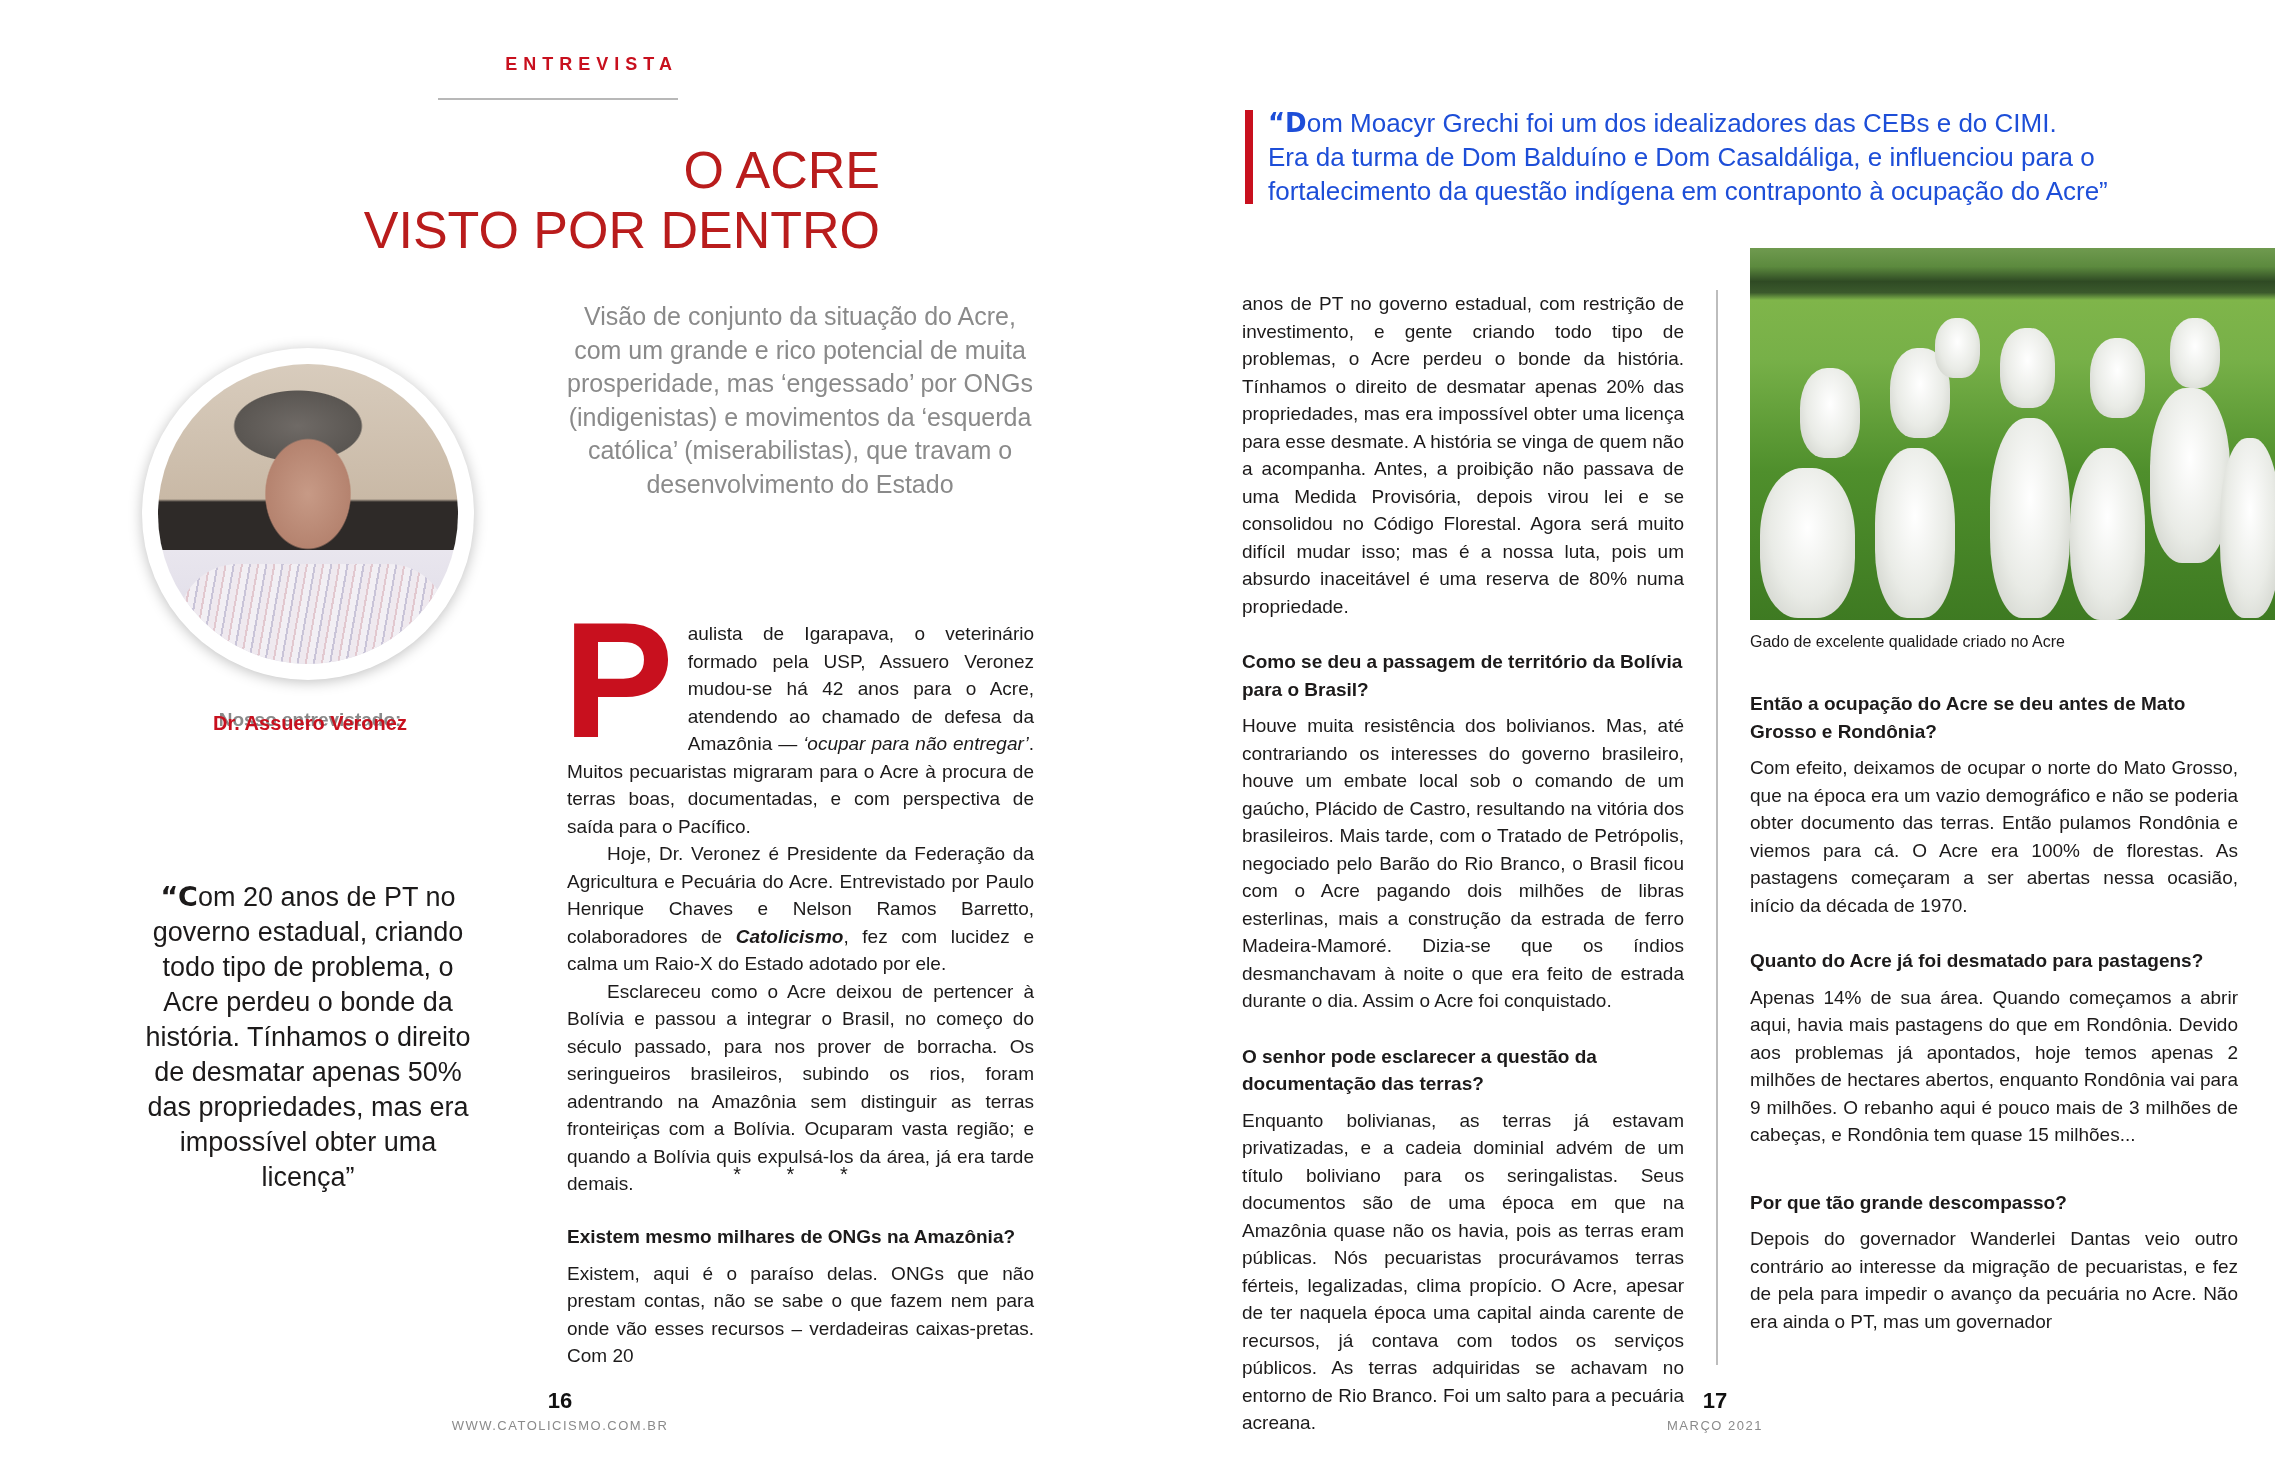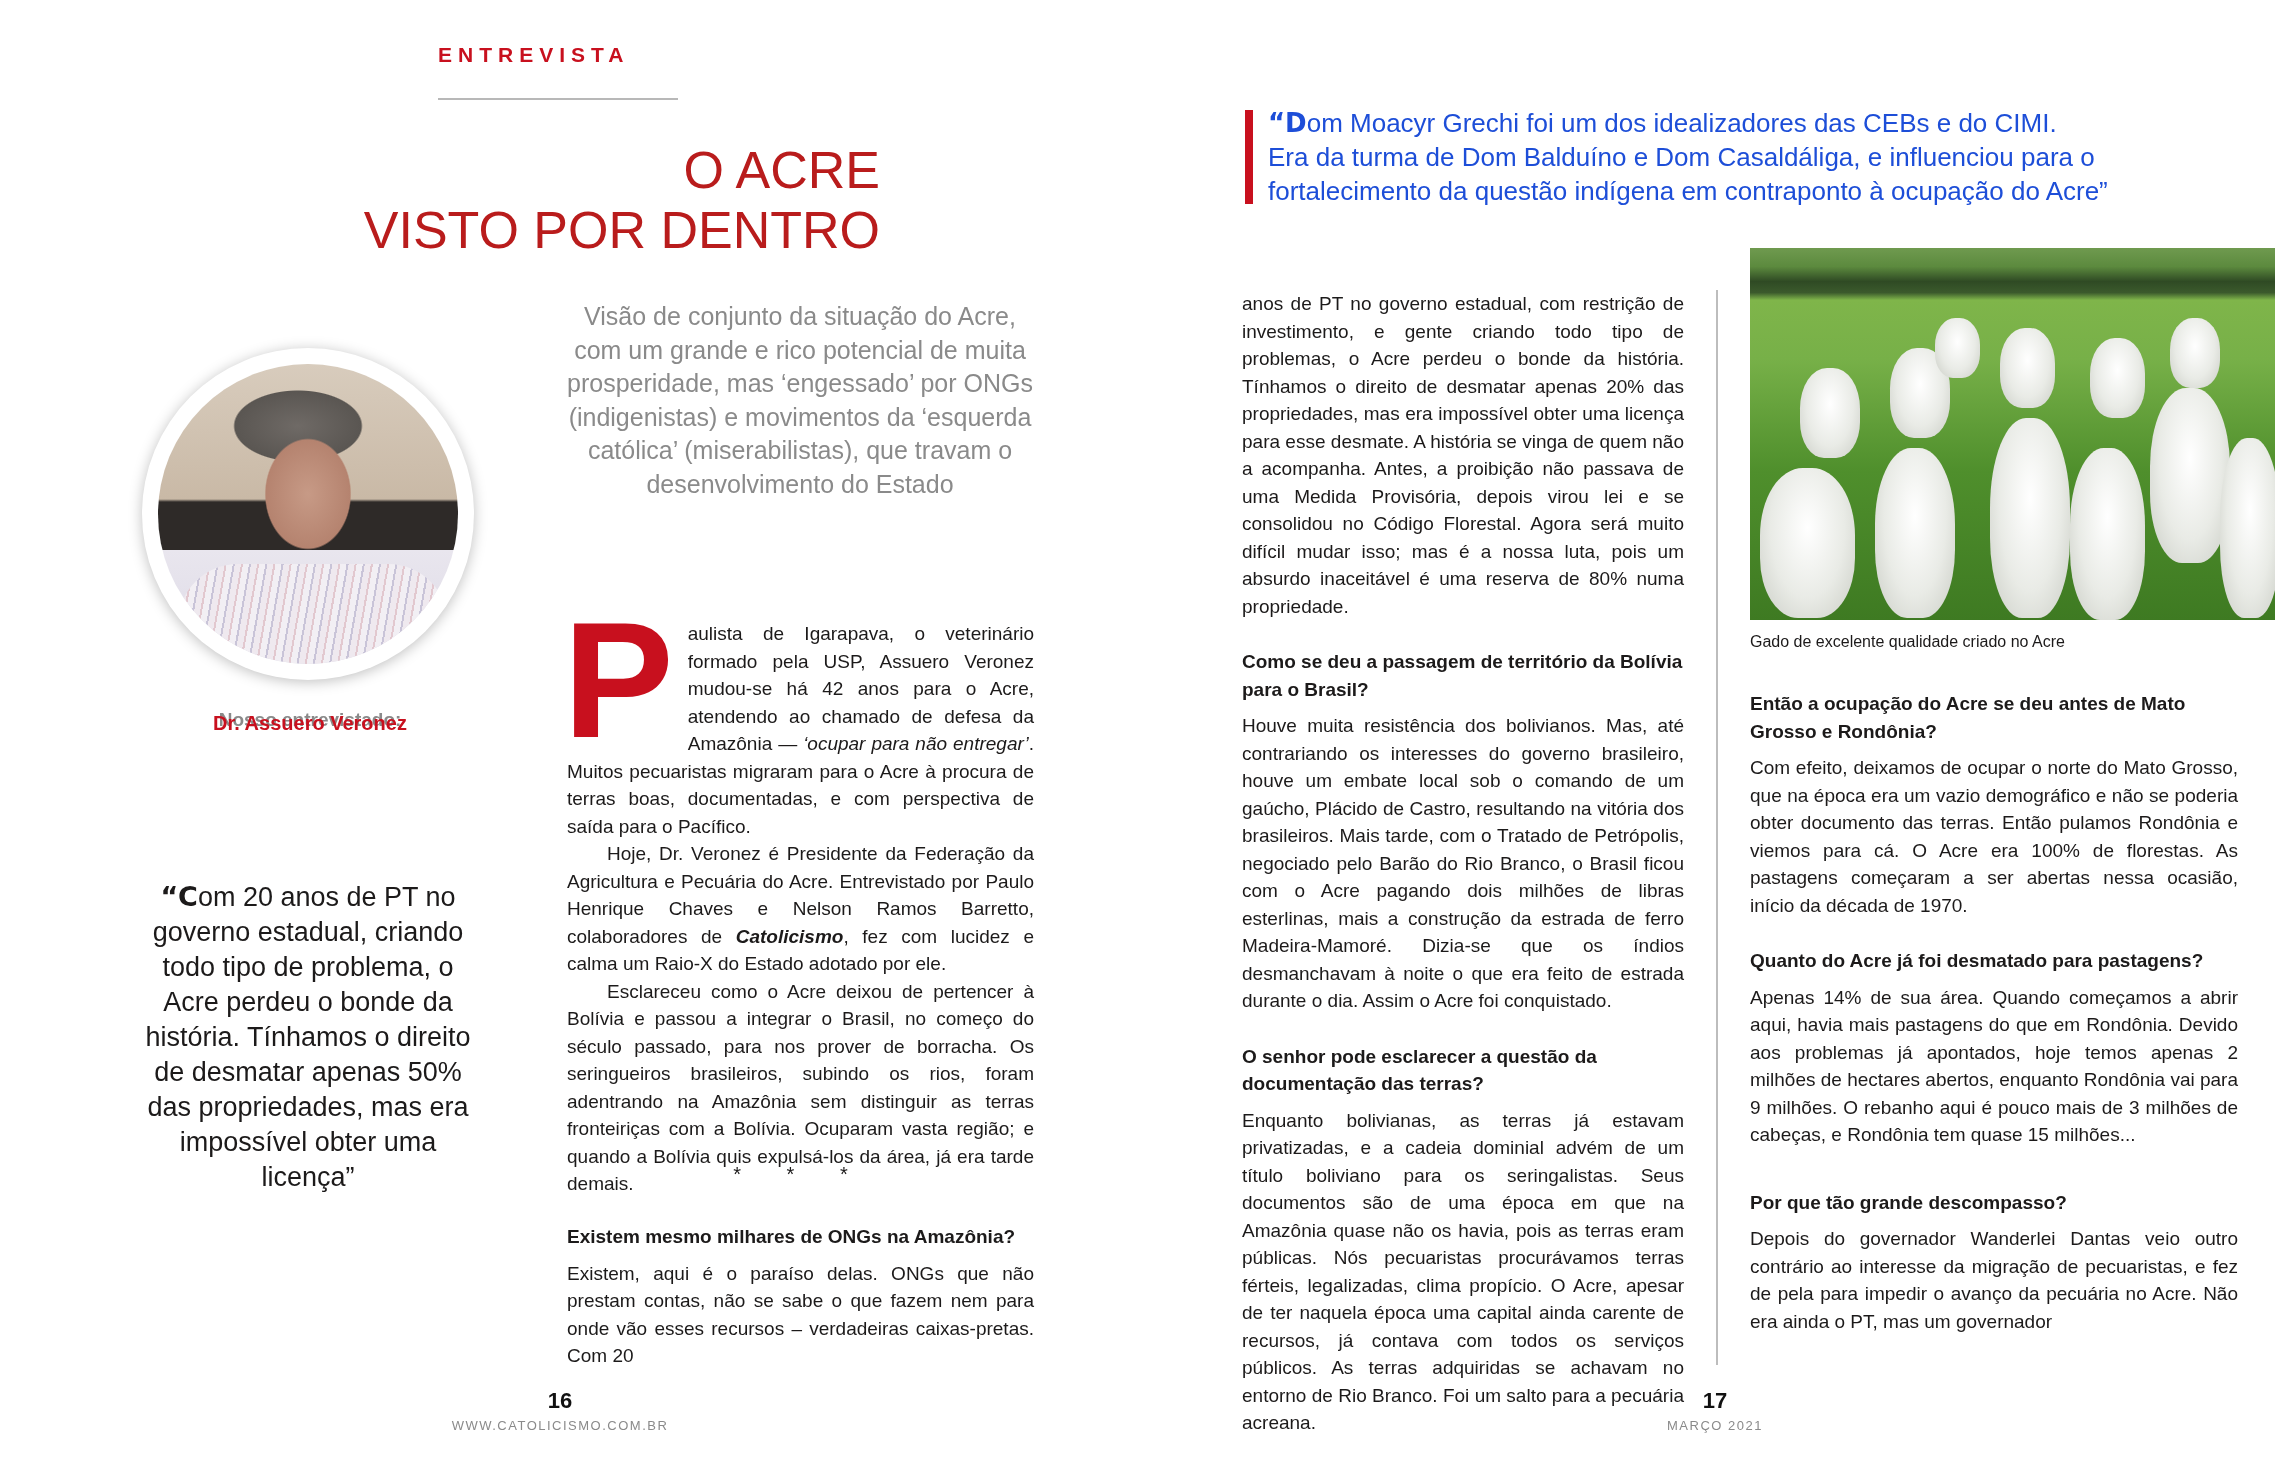--- a/index.html
+++ b/index.html
@@ -1,20 +1,20 @@
 <!DOCTYPE html>
 <html><head>
 <meta charset="utf-8">
 <style>
   html, body { margin: 0; padding: 0; background: #ffffff; }
   body { width: 2275px; height: 1471px; position: relative; overflow: hidden; font-family: "Liberation Sans", sans-serif; color: #1c1a1a; }
   .abs { position: absolute; }
 
   
-  .section-label { left: 438px; top: 43px; width: 240px; text-align: left; color: #c8101e; font-weight: 700; font-size: 21px; letter-spacing: 6px; }
+  .section-label { left: 438px; top: 54px; width: 240px; text-align: right; color: #c8101e; font-weight: 700; font-size: 18px; letter-spacing: 6px; }
   .section-rule { left: 438px; top: 98px; width: 240px; height: 2px; background: #b8b8b8; }
   .main-title { left: 240px; top: 140px; width: 640px; text-align: right; font-size: 52px; line-height: 60px; color: #b91c1c; font-weight: 400; }
 
   .portrait-wrap { left: 142px; top: 348px; width: 332px; height: 332px; border-radius: 50%; background: #fff; box-shadow: 0 2px 14px rgba(0,0,0,0.25); }
   .portrait { position: absolute; left: 16px; top: 16px; width: 300px; height: 300px; border-radius: 50%; overflow: hidden;
     background:
       radial-gradient(ellipse 70px 90px at 150px 130px, #c79a86 0%, #b5836f 60%, transparent 62%),
       radial-gradient(ellipse 90px 50px at 140px 62px, #6f6a66 0%, #5a5652 70%, transparent 72%),
       linear-gradient(180deg, transparent 0%, transparent 62%, #e9e6ee 62%, #dcd9e6 100%),
       linear-gradient(180deg, #d8ccbd 0%, #c9b9a6 45%, #2e2a28 46%, #2e2a28 62%, #e5e3ea 62%);

